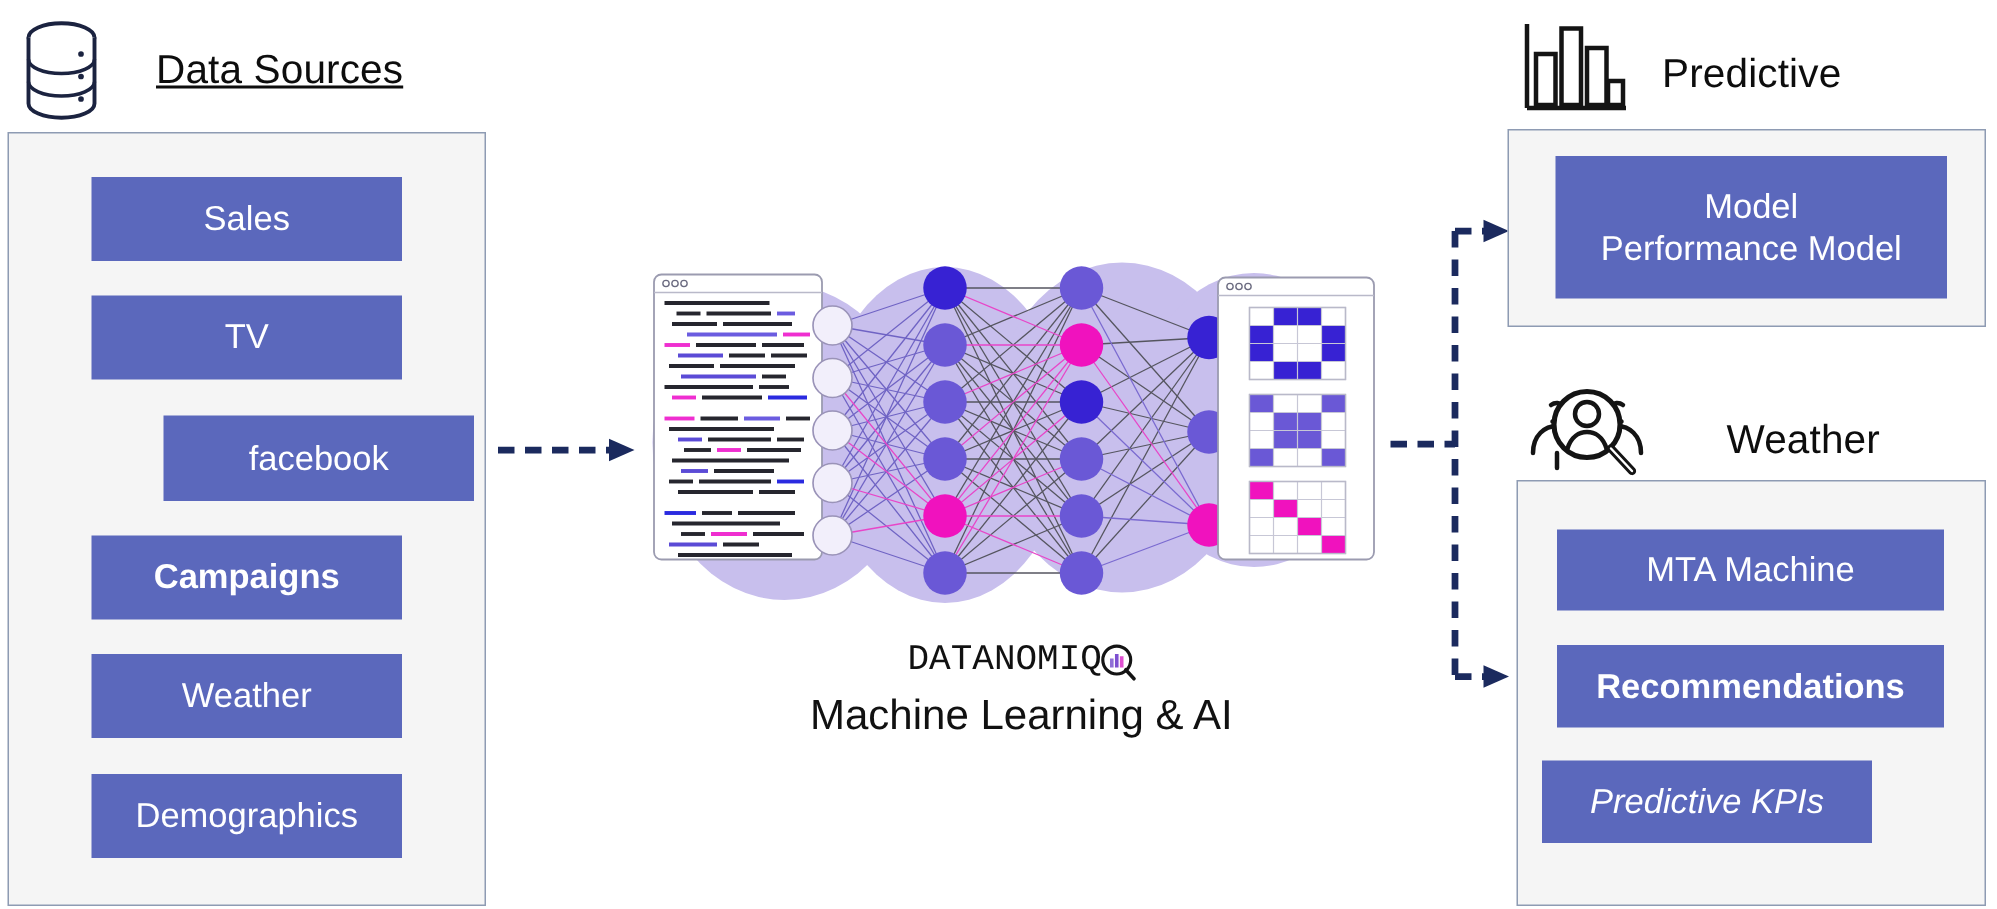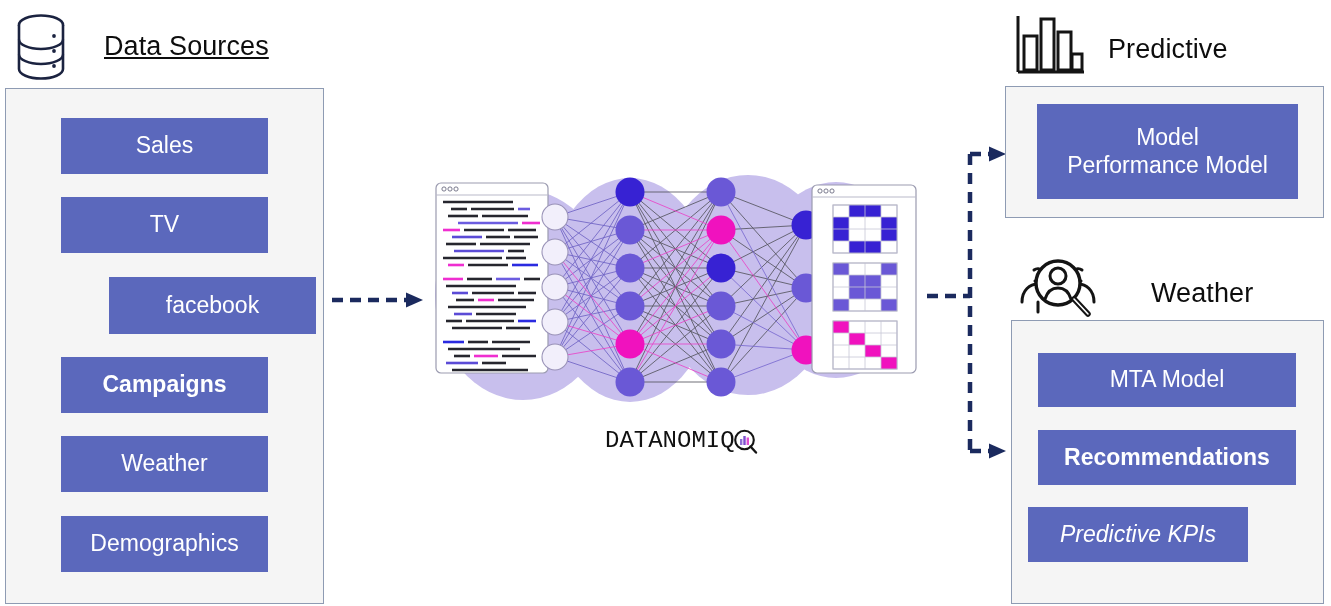--- a/index.html
+++ b/index.html
@@ -380,20 +380,21 @@
   <div class="brand-top" style="left:605px;top:427px;">DATANOMIQ</div>
   <div class="brand-q" style="left:731px;top:427px;width:30px;height:30px;">
     <svg width="30" height="30" viewBox="0 0 30 30">
       <circle cx="13.5" cy="13" r="9.3" fill="none" stroke="#141414" stroke-width="2.1"></circle>
       <line x1="19.5" y1="19.5" x2="25" y2="25.5" stroke="#141414" stroke-width="2.4" stroke-linecap="round"></line>
       <rect x="9" y="12" width="2.4" height="6" fill="#8f6fd6"></rect>
       <rect x="12.3" y="9" width="2.4" height="9" fill="#7d4fd0"></rect>
       <rect x="15.6" y="10.5" width="2.4" height="7.5" fill="#e04fd0"></rect>
     </svg>
   </div>
+  <div class="brand-sub" style="left:540px;top:461px;">Machine Learning &amp; AI</div>
 
   <div class="conn" style="left:925px;top:133px;width:100px;height:340px;">
     <svg width="100" height="340" viewBox="0 0 100 340">
 
       <line x1="2" y1="163" x2="45" y2="163" stroke="#1b2a5e" stroke-width="4.5" stroke-dasharray="11,7"></line>
 
       <line x1="45" y1="21" x2="45" y2="318" stroke="#1b2a5e" stroke-width="4.5" stroke-dasharray="11,8"></line>
 
       <line x1="45" y1="21" x2="66" y2="21" stroke="#1b2a5e" stroke-width="4.5" stroke-dasharray="11,7"></line>
       <path d="M64 13.5 L81 21 L64 28.5 Z" fill="#1b2a5e"></path>
@@ -435,17 +436,17 @@
       <circle cx="44" cy="22" r="8" fill="none" stroke="#141414" stroke-width="3"></circle>
       <path d="M31 45 c2.5 -8 8 -11 13 -11 s10.5 3 13 11" fill="none" stroke="#141414" stroke-width="3" stroke-linecap="round"></path>
 
       <line x1="60" y1="45" x2="74" y2="60" stroke="#141414" stroke-width="5.5" stroke-linecap="round"></line>
       <line x1="60" y1="45" x2="74" y2="60" stroke="#ffffff" stroke-width="1.6" stroke-linecap="round"></line>
     </svg>
   </div>
   <div class="head-label" style="left:1151px;top:278px;">Weather</div>
 
   <div class="panel" style="left:1011px;top:320px;width:313px;height:284px;"></div>
-  <div class="item-box" style="left:1038px;top:353px;width:258px;height:54px;">MTA Model</div>
+  <div class="item-box" style="left:1038px;top:353px;width:258px;height:54px;">MTA Machine</div>
   <div class="item-box" style="left:1038px;top:430px;width:258px;height:55px;font-weight:bold;">Recommendations</div>
   <div class="item-box" style="left:1028px;top:507px;width:220px;height:55px;font-style:italic;">Predictive KPIs</div>
 
 </div>
 
 </body></html>

